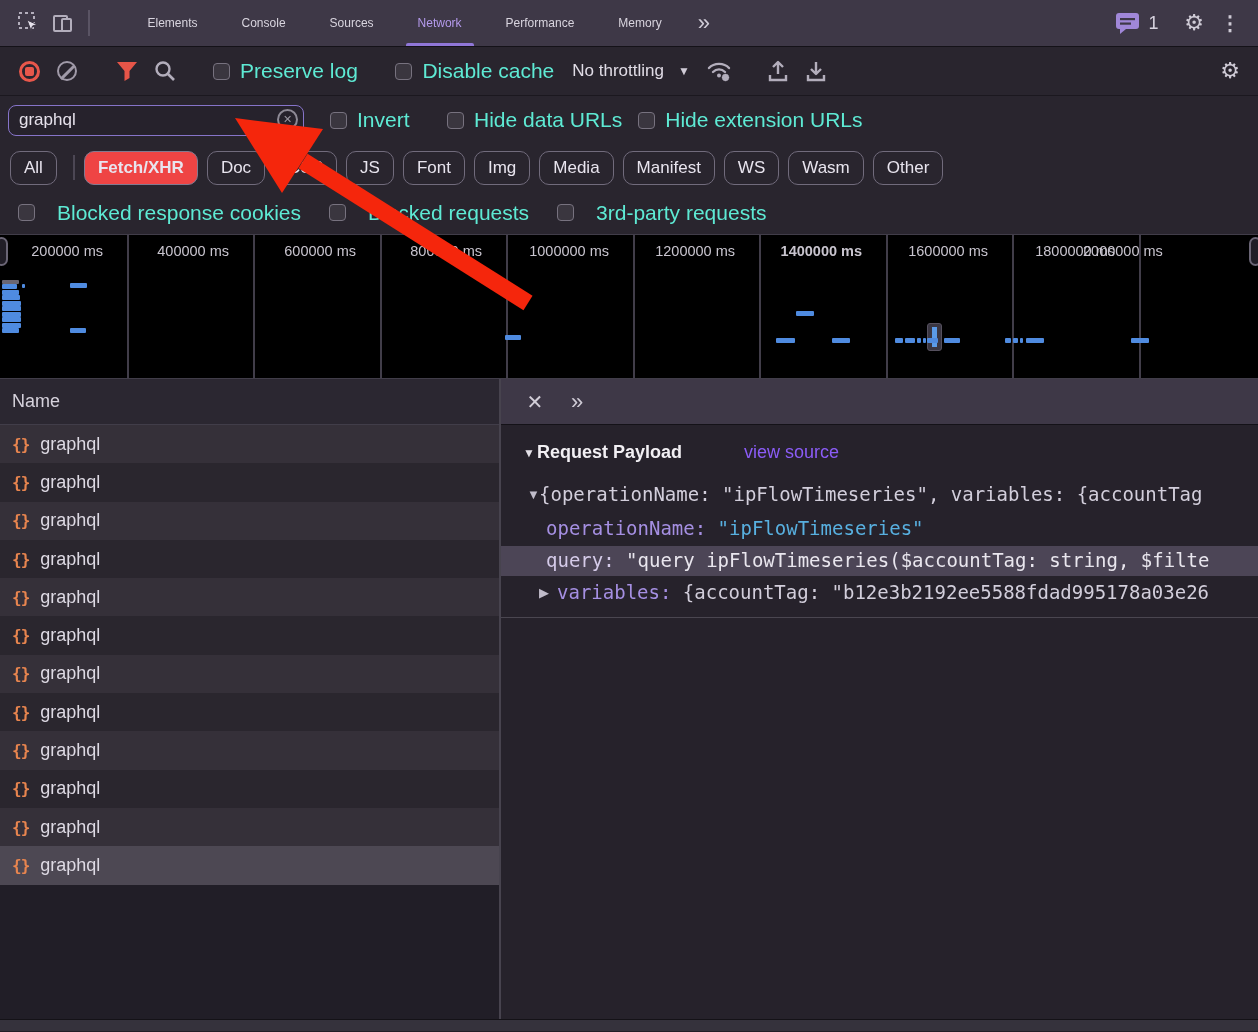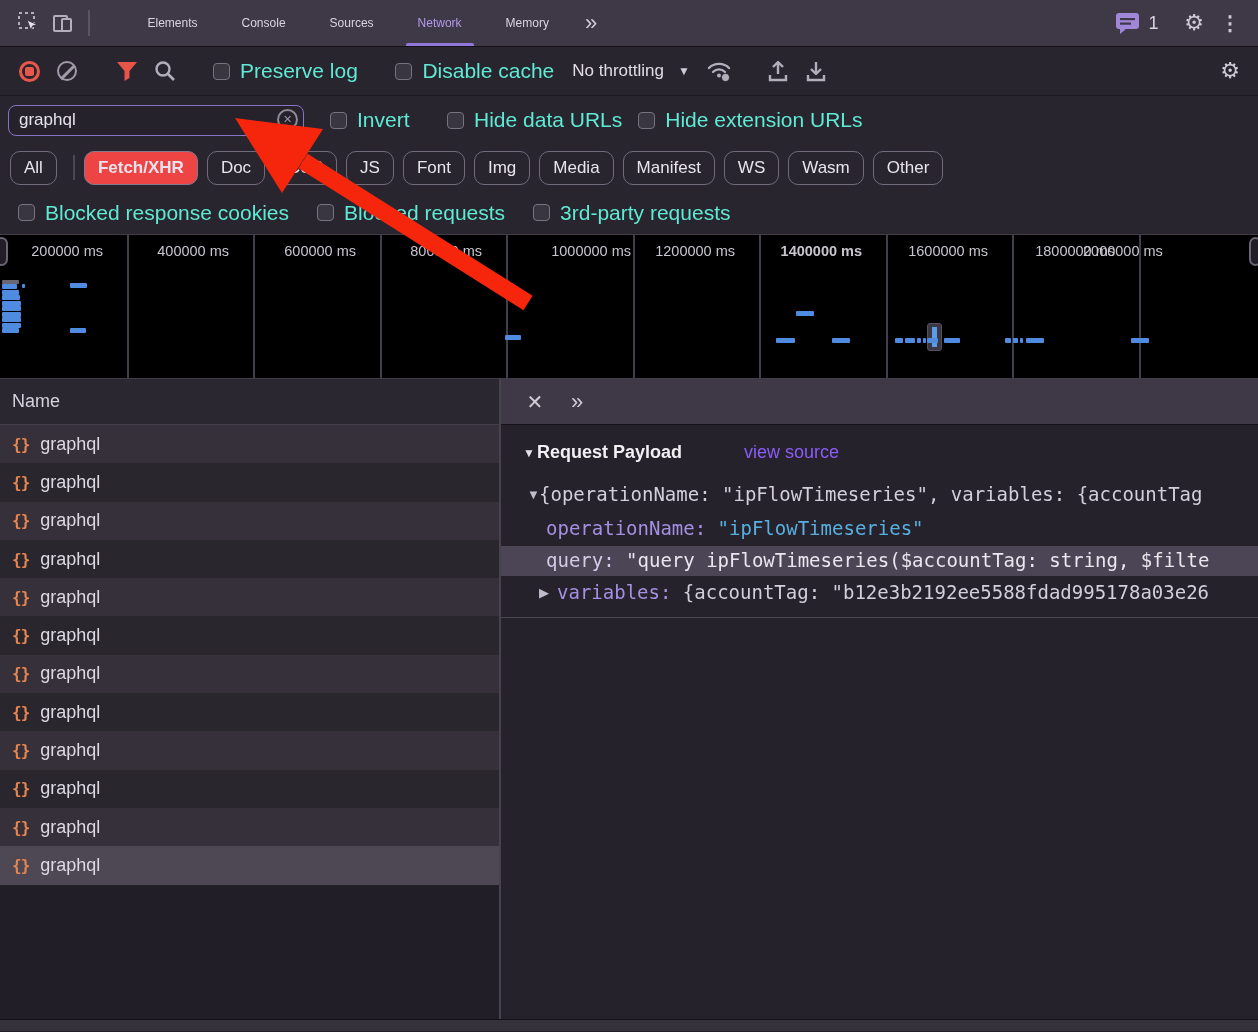--- a/index.html
+++ b/index.html
@@ -51,21 +51,21 @@
     color:#9b97a2; font-size:11px; display:flex; align-items:center; justify-content:center; cursor:pointer; }
   
   .chips-row { height:47px; background:#29252e; display:flex; align-items:center; padding:0 10px; gap:9px; }
   .chip { border:1.7px solid #716b7c; border-radius:10px; height:34px; padding:0 13px; display:flex; align-items:center;
     font-size:17px; font-weight:500; color:#e8e4ee; background:transparent; cursor:pointer; font-family:"Liberation Sans", sans-serif; }
   .chip.active { background:#ef4444; border-color:#837a90;font-weight:bold; }
   .chip[data-index="0"] { margin-right:18px; position:relative; }
   .chip[data-index="0"]::after { content:""; position:absolute; right:-19px; top:3px; height:25px; width:1.5px; background:#4c4754; }
   
   .adv-row { height:44px; background:#29252e; display:flex; align-items:center; padding:0 10px; border-bottom:1px solid #413d49; }
-  .adv-row .cb-group { padding-right:20px; }
+  .adv-row .cb-group { padding-right:20px;gap:12px; }
   
   .timeline { position:relative; height:144px; background:#000000; overflow:hidden; border-bottom:1px solid #413d49; }
   .tl-divider { position:absolute; top:0; bottom:0; width:1.5px; background:#413d49; }
   .tl-tick { position:absolute; top:8px; width:106px; text-align:right; font-size:14.5px; color:#c8c4ce; white-space:nowrap; }
   .tl-tick.left { text-align:left; }
   .tl-bar { position:absolute; background:#4f8be0; border-radius:1px; }
   .tl-bar.gray { background:#6a6672; }
   .tl-handle { position:absolute; width:13px; height:29px; border:2px solid #6a6575; border-radius:7px; background:#211e27; top:2px; }
   .tl-sel-marker { position:absolute; left:927px; top:88px; width:15px; height:28px; background:#3a3642; border:1px solid #55505e; border-radius:3px; }
   .tl-sel-marker i { position:absolute; left:4px; top:3px; width:5px; height:20px; background:#5b9be8; display:block; }
@@ -139,20 +139,23 @@
         </div>
 
         <div class="tab" data-index="2">
           <span>Sources</span>
         </div>
 
         <div class="tab active" data-index="3">
           <span>Network</span>
         </div>
 
+        <div class="tab" data-index="4">
+          <span>Performance</span>
+        </div>
 
         <div class="tab" data-index="5">
           <span>Memory</span>
         </div>
       </div>
     <div class="tab more">
       <span>»</span>
     </div>
     <div class="tabbar-right">
       <div class="issues">
@@ -340,21 +343,21 @@
       <div class="tl-divider" style="left: 506px;"></div>
       <div class="tl-divider" style="left: 633px;"></div>
       <div class="tl-divider" style="left: 759px;"></div>
       <div class="tl-divider" style="left: 886px;"></div>
       <div class="tl-divider" style="left: 1012px;"></div>
       <div class="tl-divider" style="left: 1139px;"></div>
       <span class="tl-tick" style="left: -3px;">200000 ms</span>
       <span class="tl-tick" style="left: 123px;">400000 ms</span>
       <span class="tl-tick" style="left: 250px;">600000 ms</span>
       <span class="tl-tick" style="left: 376px;">800000 ms</span>
-      <span class="tl-tick" style="left: 525px;">1000000 ms</span>
+      <span class="tl-tick" style="left: 503px;">1000000 ms</span>
       <span class="tl-tick" style="left: 629px;">1200000 ms</span>
       <span class="tl-tick" style="left: 756px; font-weight: bold;">1400000 ms</span>
       <span class="tl-tick" style="left: 882px;">1600000 ms</span>
       <span class="tl-tick" style="left: 1009px;">1800000 ms</span>
       <span class="tl-tick left" style="left: 1083px;">2000000 ms</span>
       <div class="tl-bar gray" style="left: 2px; top: 45px; width: 17px; height: 4px;"></div>
       <div class="tl-bar" style="left: 2px; top: 49px; width: 15px; height: 5px;"></div>
       <div class="tl-bar" style="left: 22px; top: 49px; width: 3px; height: 4px;"></div>
       <div class="tl-bar" style="left: 2px; top: 55px; width: 17px; height: 5px;"></div>
       <div class="tl-bar" style="left: 2px; top: 60px; width: 18px; height: 5px;"></div>

